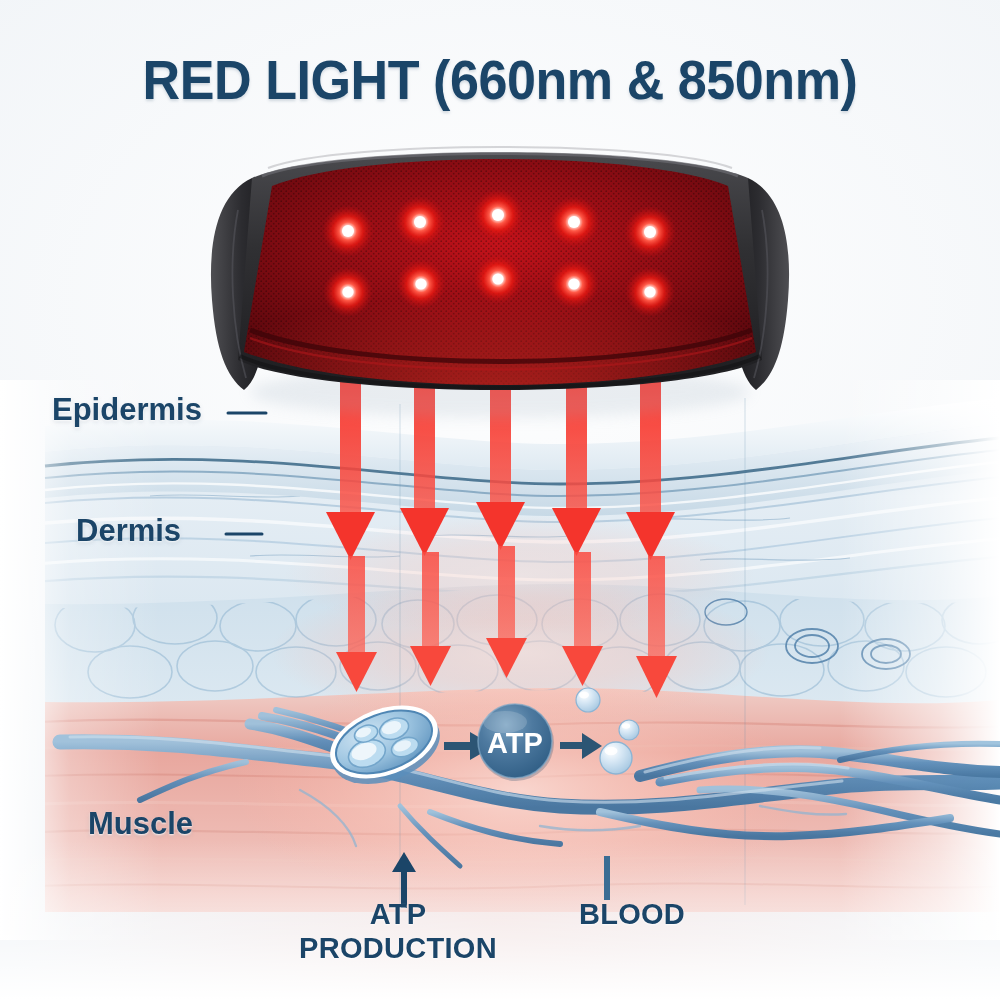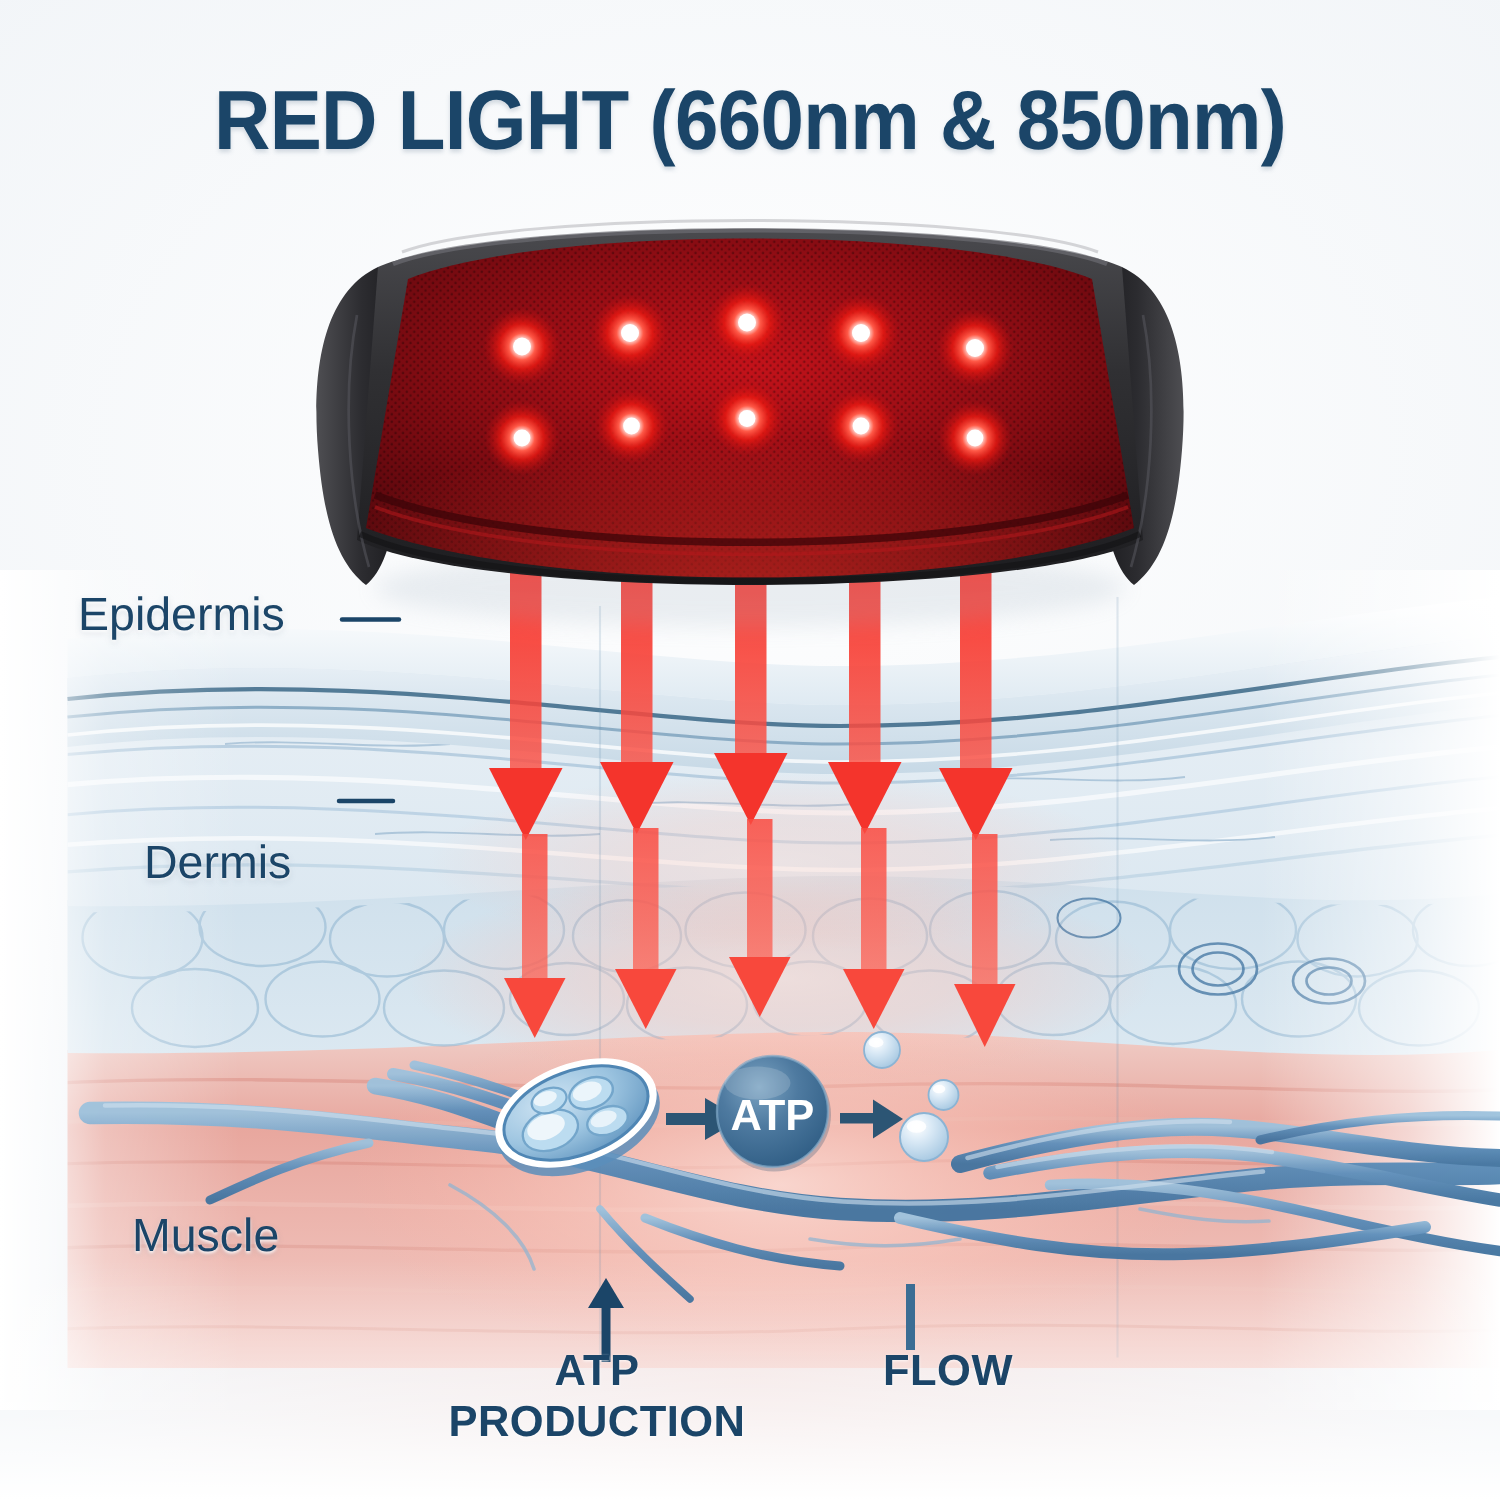--- a/index.html
+++ b/index.html
@@ -22,26 +22,26 @@
     font-size:56px;font-weight:bold;letter-spacing:-0.5px;
     color:#1b4568;
     font-family:"Liberation Sans","DejaVu Sans",sans-serif;
     transform:scaleX(.93);
     text-shadow:0 2px 3px rgba(120,140,160,.30);
     white-space:nowrap;
   }
 
   
   .layer-label{
-    position:absolute;font-size:31px;color:#1b4568;font-weight:normal;
+    position:absolute;font-size:31px;color:#1b4568;font-weight:bold;
     text-shadow:0 1px 2px rgba(255,255,255,.85), 0 2px 4px rgba(120,140,160,.25);
     white-space:nowrap;
   }
   .lbl-epidermis{left:52px;top:392px;}
-  .lbl-dermis{left:96px;top:513px;margin-top:44px;}
+  .lbl-dermis{left:76px;top:513px;}
   .lbl-hypodermis{left:50px;top:614px;}
   .lbl-muscle{left:88px;top:778px;margin-top:28px;}
 
   
   .callout{
     position:absolute;text-align:center;color:#1b4568;
     font-size:29px;font-weight:bold;line-height:1.16;
     letter-spacing:.3px;
     text-shadow:0 1px 2px rgba(255,255,255,.8);
     white-space:nowrap;
@@ -528,16 +528,16 @@
   <div class="layer-label lbl-epidermis">Epidermis</div>
   <div class="layer-label lbl-dermis">Dermis</div>
   <div class="layer-label lbl-muscle">Muscle</div>
 
   <div class="callout callout-atp">
     <span>ATP</span>
     <span class="l2">PRODUCTION</span>
   </div>
 
   <div class="callout callout-blood">
-    <span>FLOW</span>
+    <span>BLOOD</span>
   </div>
 
 </div>
 
 </body></html>

